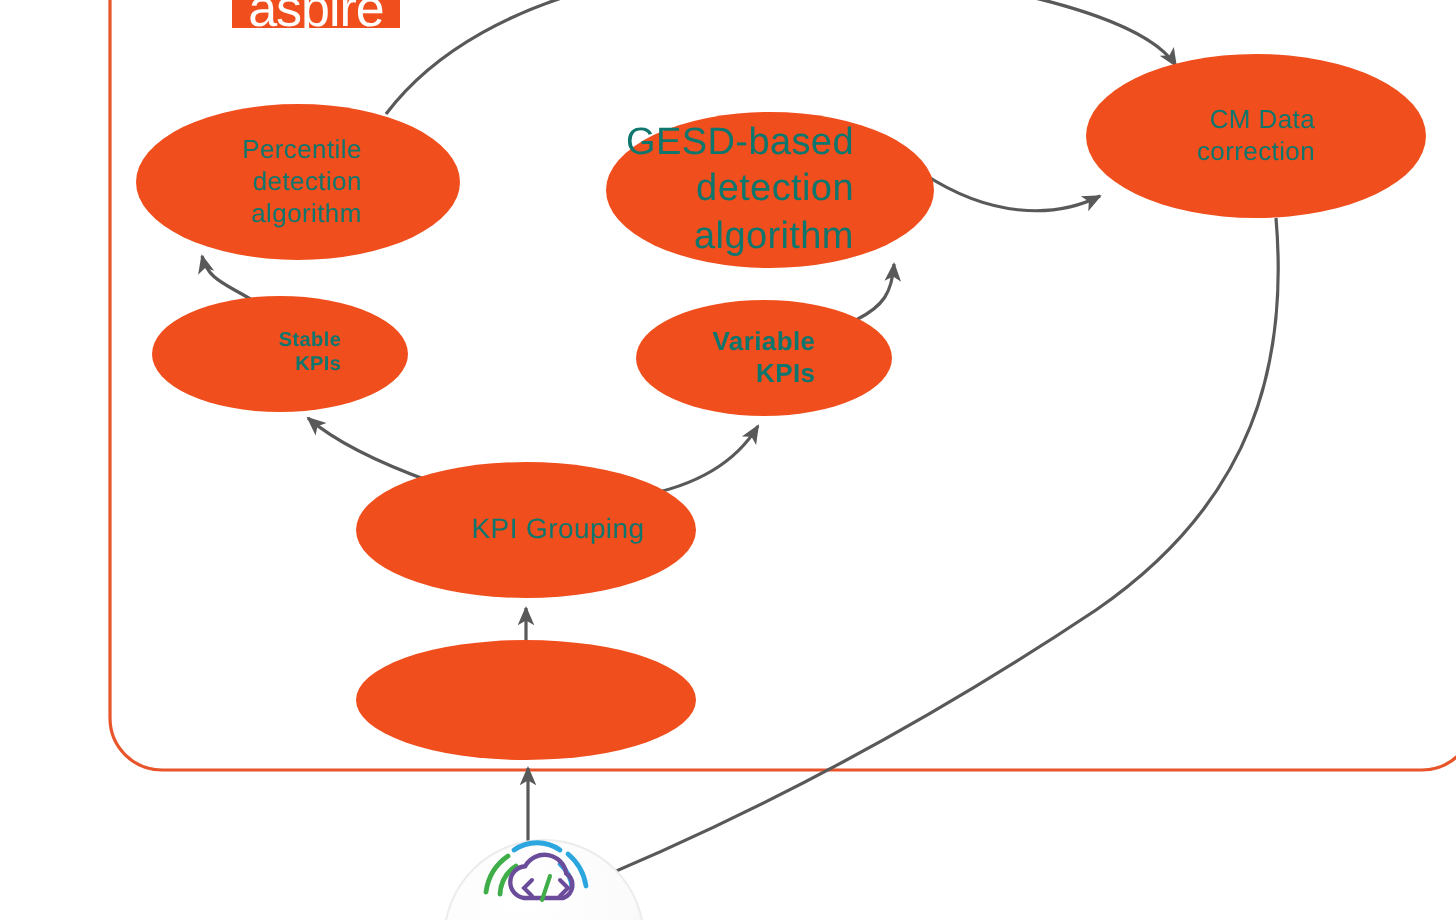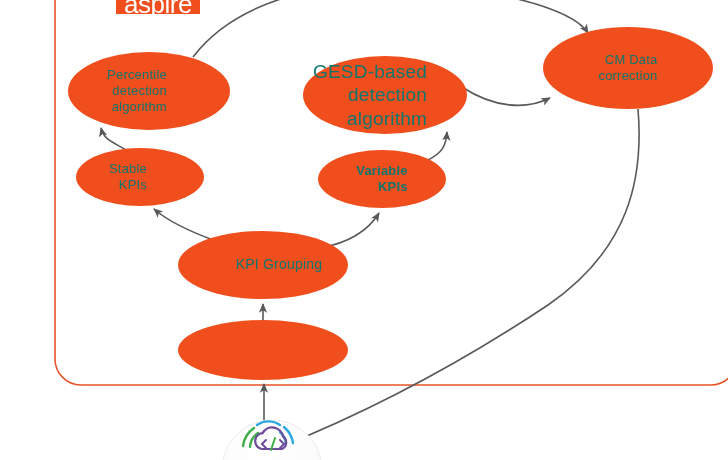--- a/index.html
+++ b/index.html
@@ -119,32 +119,32 @@
         <path d="M252,440 l 4,4 l -4,4" stroke="#6B4C9A" stroke-width="2"></path>
         <path d="M247,438 l -4,12" stroke="#3FAE49" stroke-width="2"></path>
       </g>
     </g>
   </svg>
 
   <div class="brand-logo" style="left:88px; top:-20px; width:84px; height:34px; background:#F04E1C; font-size:26px;">
     <span>aspire</span>
   </div>
 
-  <div class="node-label" style="left:28px; top:52px; width:162px; height:78px; font-size:13px;">Percentile
+  <div class="node-label" style="left:42px; top:52px; width:162px; height:78px; font-size:13px;">Percentile
 detection
 algorithm</div>
 
   <div class="node-label" style="left:260px; top:56px; width:164px; height:78px; font-size:19px;">GESD-based
 detection
 algorithm</div>
 
   <div class="node-label" style="left:515px; top:27px; width:170px; height:82px; font-size:13px;">CM Data
 correction</div>
 
-  <div class="node-label" style="left:36px; top:148px; width:128px; height:58px; font-size:13px;">Stable
+  <div class="node-label" style="left:63px; top:148px; width:128px; height:58px; font-size:10px;font-weight:bold;">Stable
 KPIs</div>
 
   <div class="node-label" style="left:290px; top:150px; width:128px; height:58px; font-size:13px;font-weight:bold;">Variable
 KPIs</div>
 
   <div class="node-label" style="left:166px; top:231px; width:170px; height:68px; font-size:14px;">KPI Grouping</div>
 
 
 </div>
 

